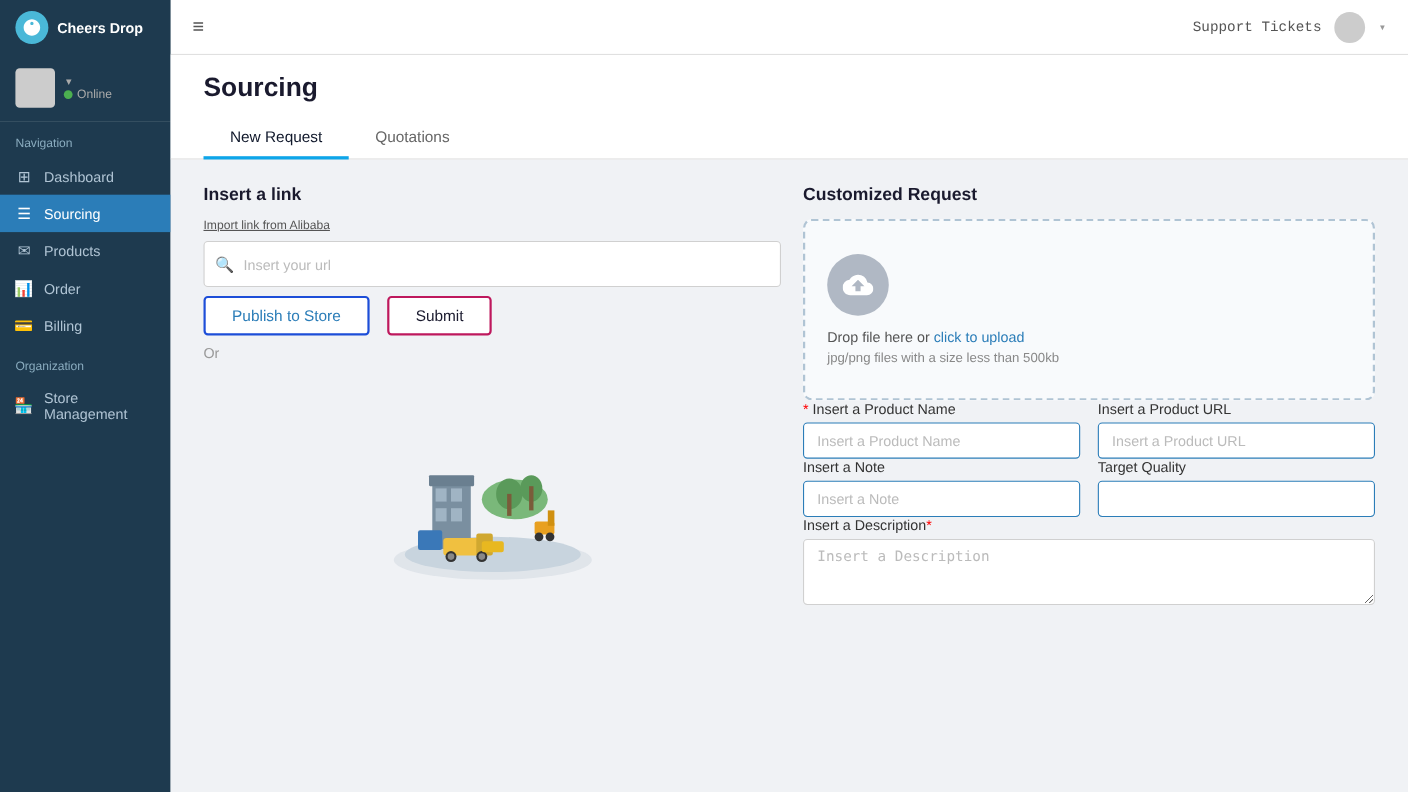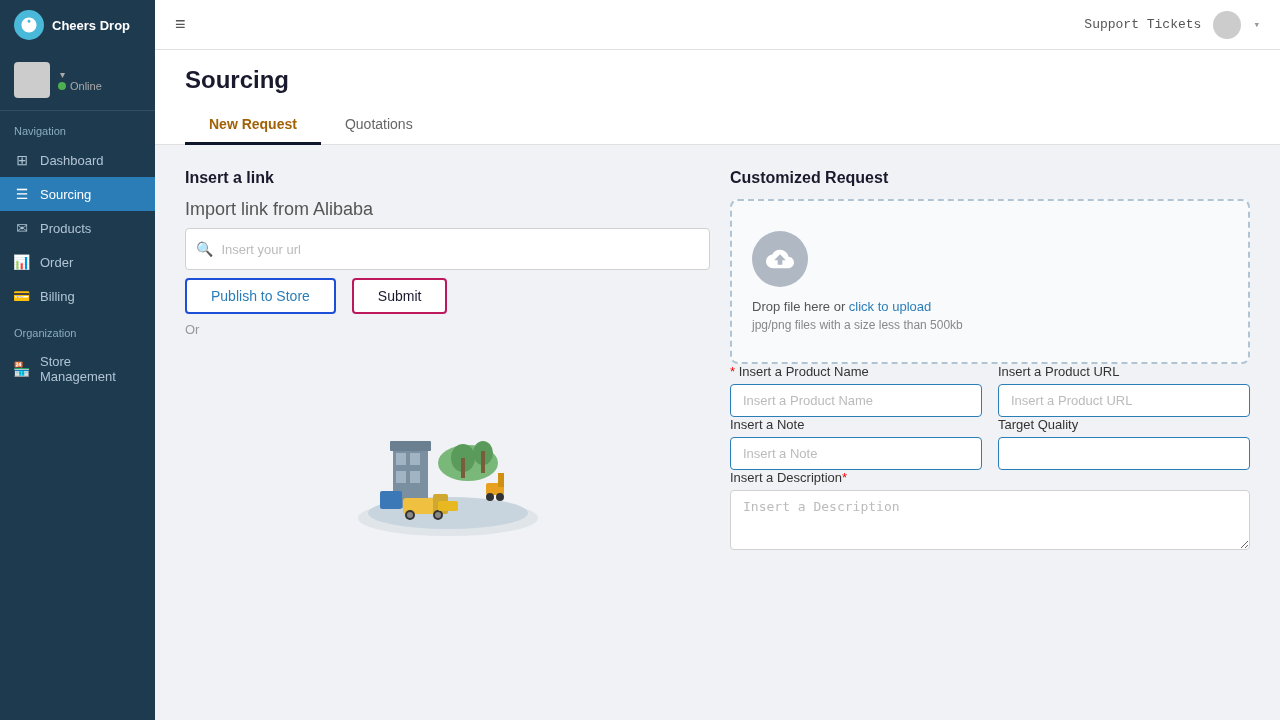--- a/index.html
+++ b/index.html
@@ -172,23 +172,23 @@
     }
     .tab {
       padding: 10px 24px;
       font-size: 14px;
       color: #666;
       cursor: pointer;
       border-bottom: 3px solid transparent;
       margin-bottom: -1px;
     }
     .tab.active {
-      color: #a16207;
-      font-weight: 700;
-      border-bottom: 3px solid #0f172a;
+      color: #0f172a;
+      font-weight: 400;
+      border-bottom: 3px solid #0ea5e9;
     }
 
     
     .main-body {
       display: flex;
       gap: 0;
       padding: 24px 30px;
       height: calc(720px - 50px - 115px);
       overflow: hidden;
     }
@@ -201,23 +201,24 @@
       gap: 16px;
       margin-right: 20px;
     }
     .section-title {
       font-size: 16px;
       font-weight: 600;
       color: #1a1a2e;
       margin-bottom: 12px;
     }
     .link-label {
-      font-size: 18px;
+      font-size: 11px;
       color: #555;
       margin-bottom: 8px;
+      text-decoration: underline;
     }
     .url-input-wrapper {
       display: flex;
       align-items: center;
       border: 1px solid #d0d0d0;
       border-radius: 4px;
       background: #fff;
       padding: 0 10px;
       height: 42px;
     }

